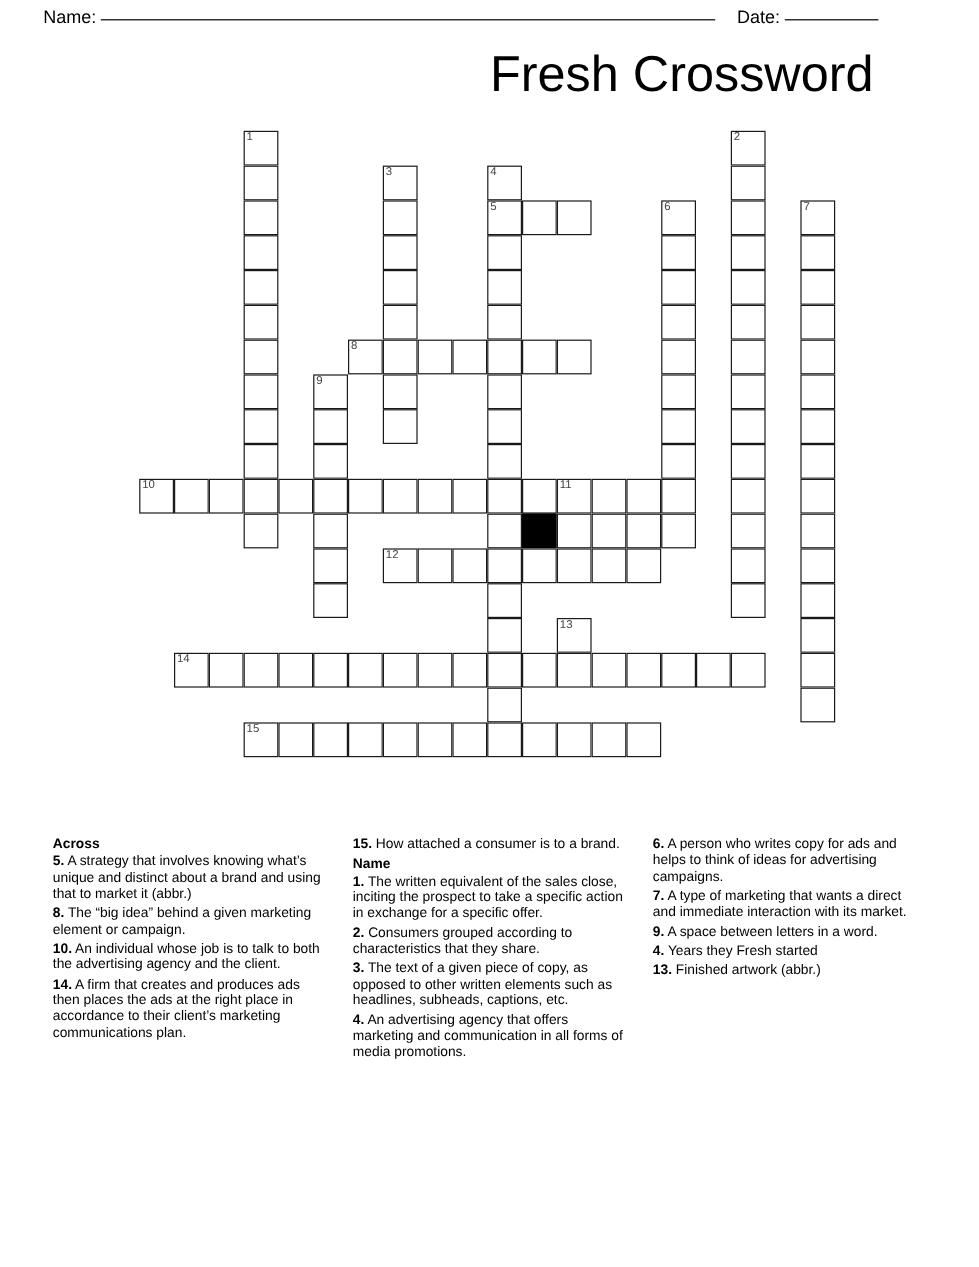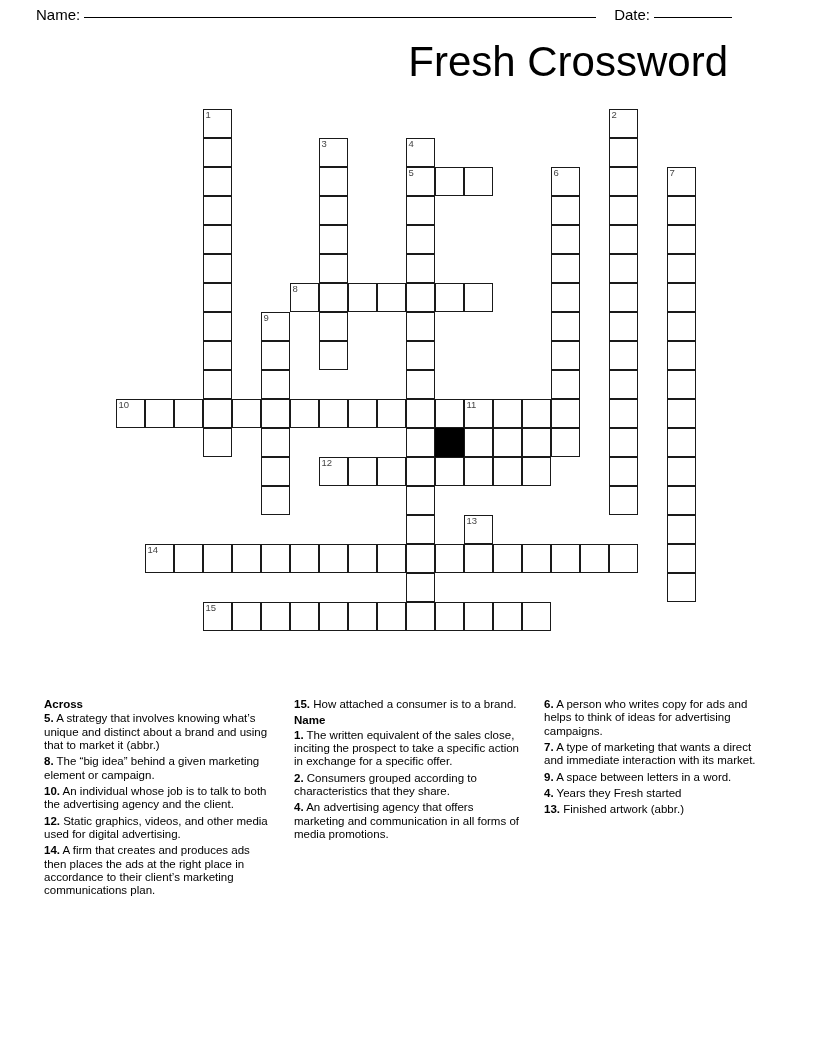--- a/index.html
+++ b/index.html
@@ -291,28 +291,28 @@
     <div class="cw-cell" style="left: 377px; top: 493px;"></div>
     <div class="cw-cell" style="left: 406px; top: 493px;"></div>
   </div>
 
 <div id="clues">
   <div class="clue-col" id="clue-col-1">
       <div class="clue-heading">Across</div>
       <div class="clue-item"><span class="clue-num">5.</span><span> A strategy that involves knowing what’s unique and distinct about a brand and using that to market it (abbr.)</span></div>
       <div class="clue-item"><span class="clue-num">8.</span><span> The “big idea” behind a given marketing element or campaign.</span></div>
       <div class="clue-item"><span class="clue-num">10.</span><span> An individual whose job is to talk to both the advertising agency and the client.</span></div>
-      <div class="clue-item"><span class="clue-num">12.</span><span> Static graphics, videos, and other media used for digital advertising.</span></div>
       <div class="clue-item"><span class="clue-num">14.</span><span> A firm that creates and produces ads then places the ads at the right place in accordance to their client’s marketing communications plan.</span></div>
     </div>
   <div class="clue-col" id="clue-col-2">
       <div class="clue-item"><span class="clue-num">15.</span><span> How attached a consumer is to a brand.</span></div>
       <div class="clue-heading">Name</div>
       <div class="clue-item"><span class="clue-num">1.</span><span> The written equivalent of the sales close, inciting the prospect to take a specific action in exchange for a specific offer.</span></div>
       <div class="clue-item"><span class="clue-num">2.</span><span> Consumers grouped according to characteristics that they share.</span></div>
+      <div class="clue-item"><span class="clue-num">3.</span><span> The text of a given piece of copy, as opposed to other written elements such as headlines, subheads, captions, etc.</span></div>
       <div class="clue-item"><span class="clue-num">4.</span><span> An advertising agency that offers marketing and communication in all forms of media promotions.</span></div>
     </div>
   <div class="clue-col" id="clue-col-3">
       <div class="clue-item"><span class="clue-num">6.</span><span> A person who writes copy for ads and helps to think of ideas for advertising campaigns.</span></div>
       <div class="clue-item"><span class="clue-num">7.</span><span> A type of marketing that wants a direct and immediate interaction with its market.</span></div>
       <div class="clue-item"><span class="clue-num">9.</span><span> A space between letters in a word.</span></div>
       <div class="clue-item"><span class="clue-num">4.</span><span> Years they Fresh started</span></div>
       <div class="clue-item"><span class="clue-num">13.</span><span> Finished artwork (abbr.)</span></div>
     </div>
 </div>

